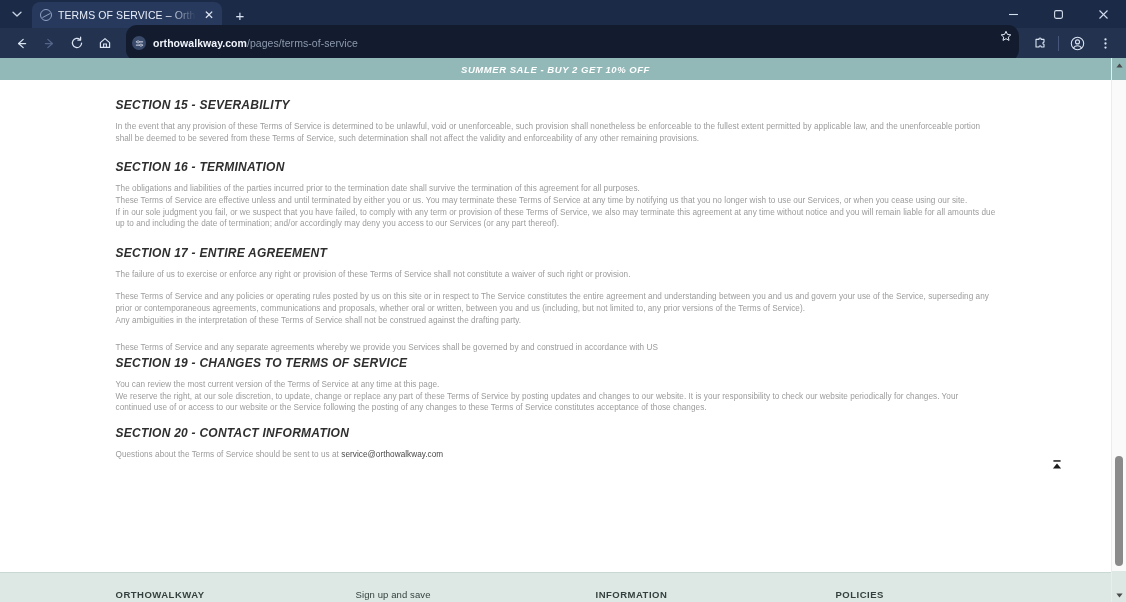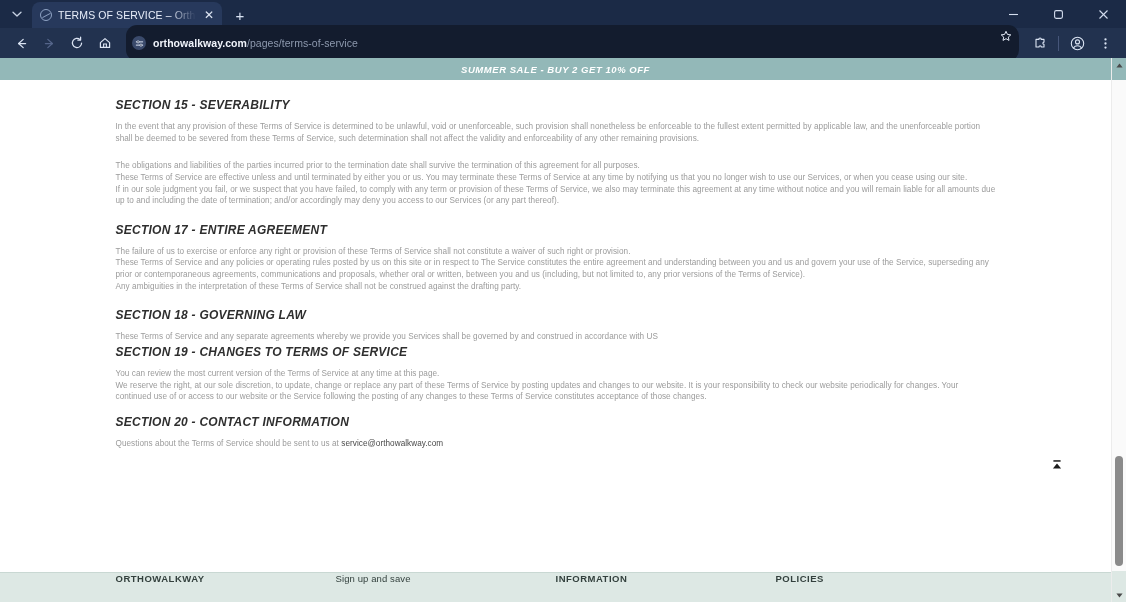--- a/index.html
+++ b/index.html
@@ -178,23 +178,24 @@
 
   
   .footer {
     position: absolute;
     left: 0; right: 0; bottom: 0;
     height: 30px;
     background: #dde8e4;
     border-top: 1px solid #c9d8d3;
   }
   .footer-inner {
-    width: 880px; margin: 0 auto;
+    width: 880px; margin: 8px auto;
     display: flex;
-    padding-top: 0;
+    padding-top: 8px;
+    gap: 20px;
   }
   .fcol { flex: 0 0 25%; }
   .fcol h4 {
     font-size: 9.5px; font-weight: 700; color: #33403d;
     letter-spacing: 0.5px; margin: 0;
   }
   .fcol h4.normal { font-weight: 400; letter-spacing: 0.1px; font-size: 9.5px; }
 
   
   .scrollbar {
@@ -334,34 +335,34 @@
 
       <div class="content">
         <div class="inner">
 
           <div class="blk">
             <h2 class="sec">SECTION 15 - SEVERABILITY</h2>
             <p class="body">In the event that any provision of these Terms of Service is determined to be unlawful, void or unenforceable, such provision shall nonetheless be enforceable to the fullest extent permitted by applicable law, and the unenforceable portion shall be deemed to be severed from these Terms of Service, such determination shall not affect the validity and enforceability of any other remaining provisions.</p>
           </div>
 
           <div class="blk">
+            <h2 class="sec">SECTION 16 - TERMINATION</h2>
             <p class="body" style="margin-bottom:0">The obligations and liabilities of the parties incurred prior to the termination date shall survive the termination of this agreement for all purposes.</p>
             <p class="body" style="margin-bottom:0">These Terms of Service are effective unless and until terminated by either you or us. You may terminate these Terms of Service at any time by notifying us that you no longer wish to use our Services, or when you cease using our site.</p>
             <p class="body">If in our sole judgment you fail, or we suspect that you have failed, to comply with any term or provision of these Terms of Service, we also may terminate this agreement at any time without notice and you will remain liable for all amounts due up to and including the date of termination; and/or accordingly may deny you access to our Services (or any part thereof).</p>
           </div>
 
           <div class="blk">
             <h2 class="sec">SECTION 17 - ENTIRE AGREEMENT</h2>
-            <p class="body" style="margin-bottom:0">The failure of us to exercise or enforce any right or provision of these Terms of Service shall not constitute a waiver of such right or provision.</p>
+            <p class="body" style="margin-bottom:11px">The failure of us to exercise or enforce any right or provision of these Terms of Service shall not constitute a waiver of such right or provision.</p>
             <p class="body" style="margin-bottom:0">These Terms of Service and any policies or operating rules posted by us on this site or in respect to The Service constitutes the entire agreement and understanding between you and us and govern your use of the Service, superseding any prior or contemporaneous agreements, communications and proposals, whether oral or written, between you and us (including, but not limited to, any prior versions of the Terms of Service).</p>
             <p class="body">Any ambiguities in the interpretation of these Terms of Service shall not be construed against the drafting party.</p>
           </div>
 
           <div class="blk sm">
-            <h2 class="sec">SECTION 18 - GOVERNING LAW</h2>
             <p class="body" style="margin-bottom:2px">These Terms of Service and any separate agreements whereby we provide you Services shall be governed by and construed in accordance with US</p>
             <h2 class="sec tight" style="margin-top:0;margin-bottom:9px">SECTION 19 - CHANGES TO TERMS OF SERVICE</h2>
             <p class="body" style="margin-bottom:0">You can review the most current version of the Terms of Service at any time at this page.</p>
             <p class="body">We reserve the right, at our sole discretion, to update, change or replace any part of these Terms of Service by posting updates and changes to our website. It is your responsibility to check our website periodically for changes. Your continued use of or access to our website or the Service following the posting of any changes to these Terms of Service constitutes acceptance of those changes.</p>
           </div>
 
           <div class="blk">
             <h2 class="sec">SECTION 20 - CONTACT INFORMATION</h2>
             <p class="body"><span>Questions about the Terms of Service should be sent to us at </span><b>service@orthowalkway.com</b></p>
           </div>

